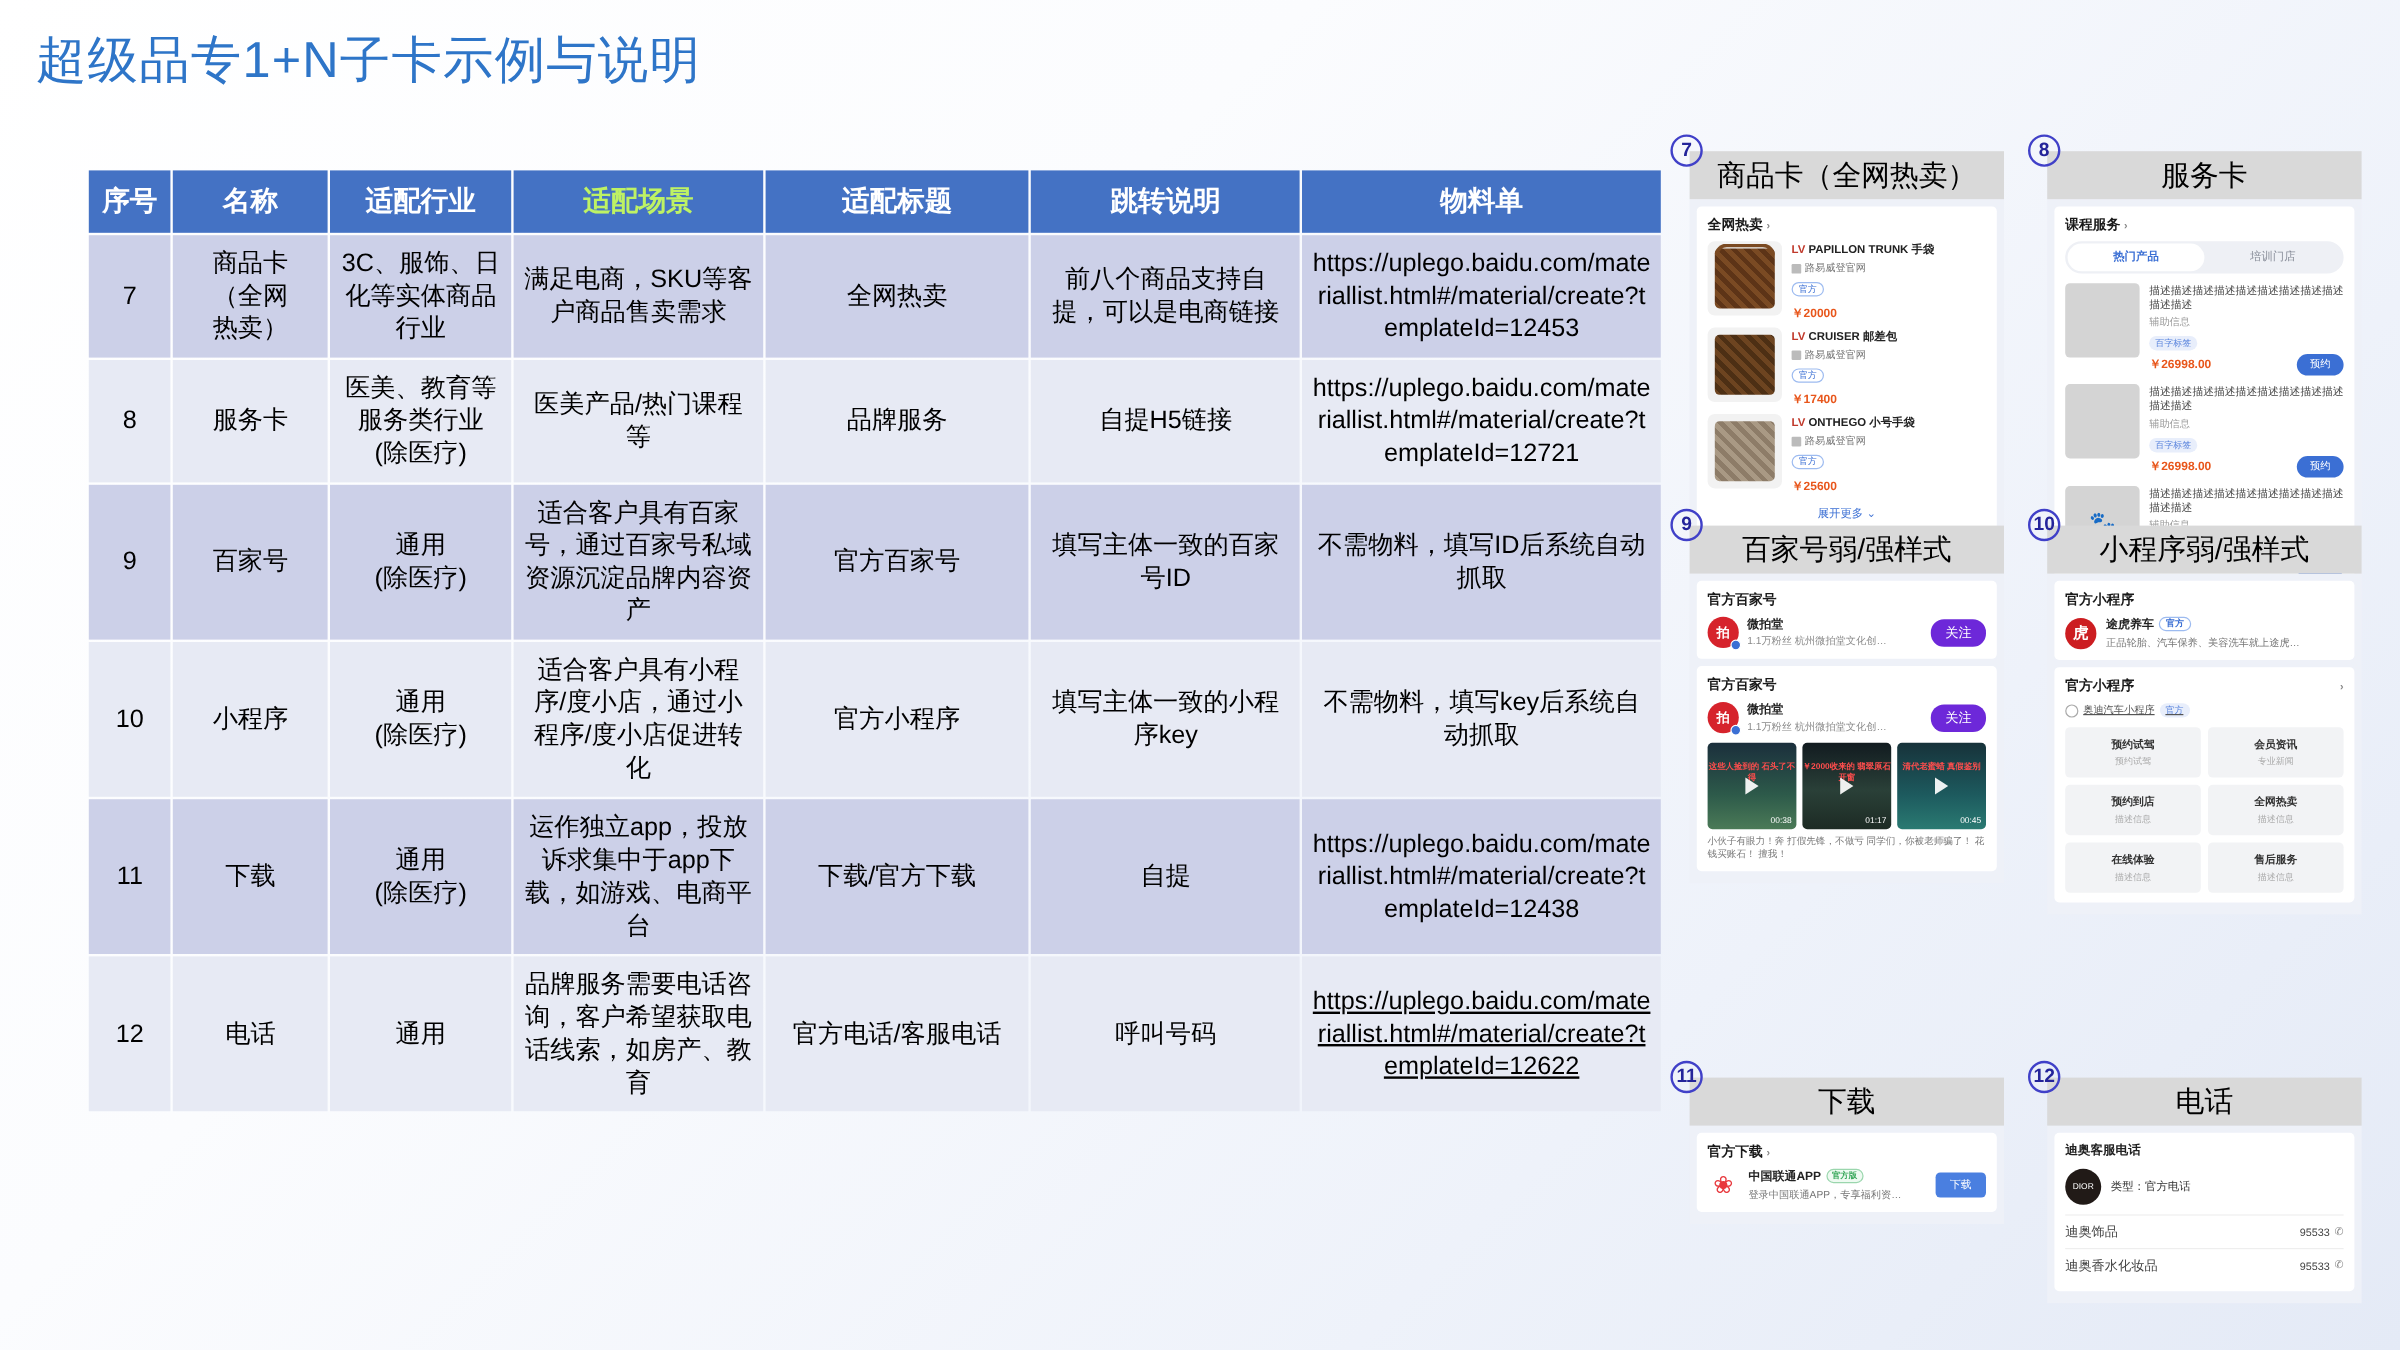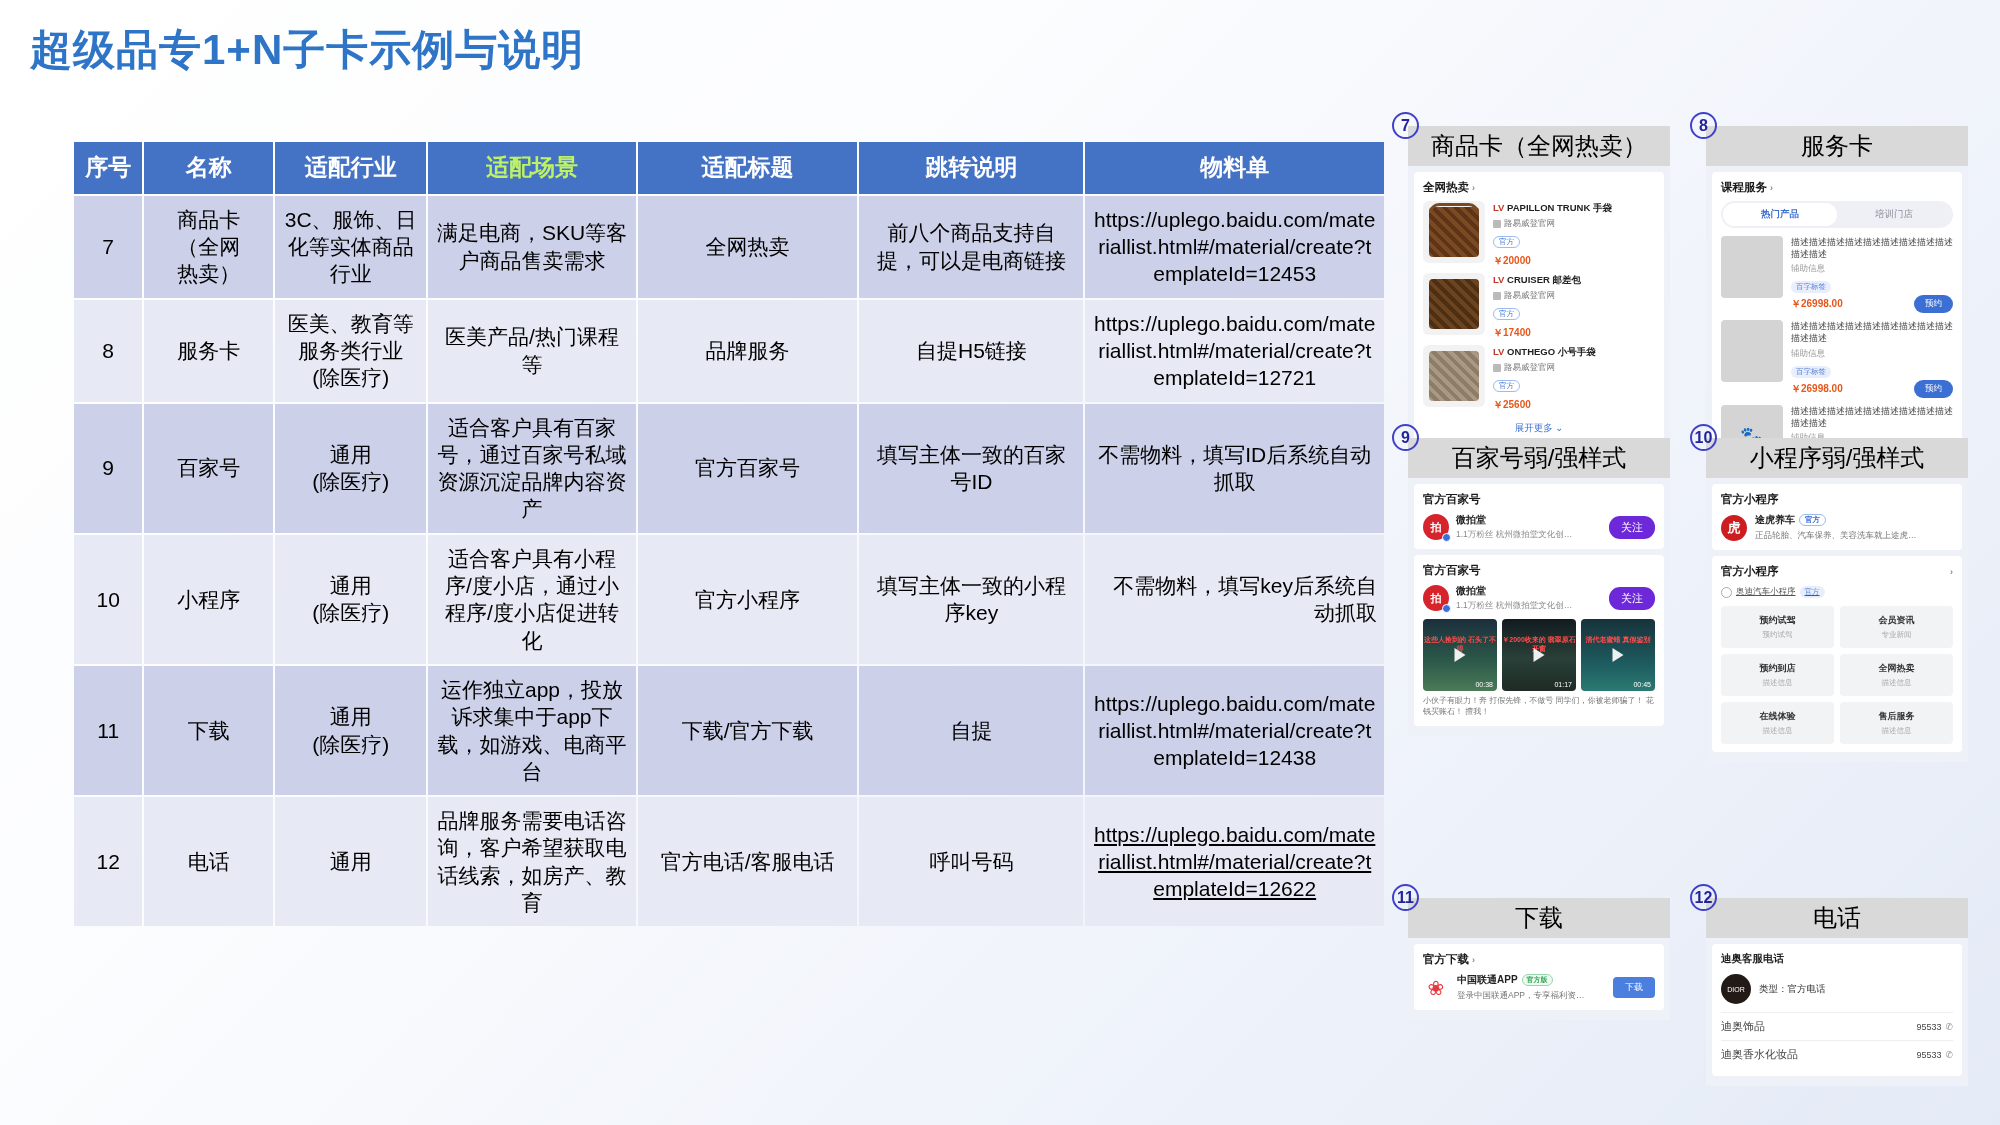--- a/index.html
+++ b/index.html
@@ -7,21 +7,21 @@
   body {
     font-family: "Liberation Sans", "DejaVu Sans", sans-serif;
     background: linear-gradient(135deg, #ffffff 0%, #fbfcfe 35%, #eef2fa 72%, #e4eaf6 100%);
     position: relative;
   }
   
   .page-title {
     position: absolute;
     left: 30px; top: 22px;
     font-size: 42px;
-    font-weight: bold;
+    font-weight: normal;
     color: #2e75c8;
     letter-spacing: 1px;
     white-space: nowrap;
   }
   
   .table-wrap {
     position: absolute;
     left: 72px; top: 140px;
     width: 1314px;
   }
@@ -236,21 +236,21 @@
           <td class="linkcell" style="white-space: pre-line;">不需物料，填写ID后系统自动抓取</td>
         </tr>
         <tr class="band-b">
           <td style="white-space: pre-line;">10</td>
           <td style="white-space: pre-line;">小程序</td>
           <td style="white-space: pre-line;">通用
 (除医疗)</td>
           <td style="white-space: pre-line;">适合客户具有小程序/度小店，通过小程序/度小店促进转化</td>
           <td style="white-space: pre-line;">官方小程序</td>
           <td style="white-space: pre-line;">填写主体一致的小程序key</td>
-          <td class="linkcell" style="white-space: pre-line; text-align: right;">不需物料，填写key后系统自动抓取</td>
+          <td class="linkcell" style="white-space: pre-line;">不需物料，填写key后系统自动抓取</td>
         </tr>
         <tr class="band-a">
           <td style="white-space: pre-line;">11</td>
           <td style="white-space: pre-line;">下载</td>
           <td style="white-space: pre-line;">通用
 (除医疗)</td>
           <td style="white-space: pre-line;">运作独立app，投放诉求集中于app下载，如游戏、电商平台</td>
           <td style="white-space: pre-line;">下载/官方下载</td>
           <td style="white-space: pre-line;">自提</td>
           <td class="linkcell" style="white-space: pre-line;">https://uplego.baidu.com/materiallist.html#/material/create?templateId=12438</td>

